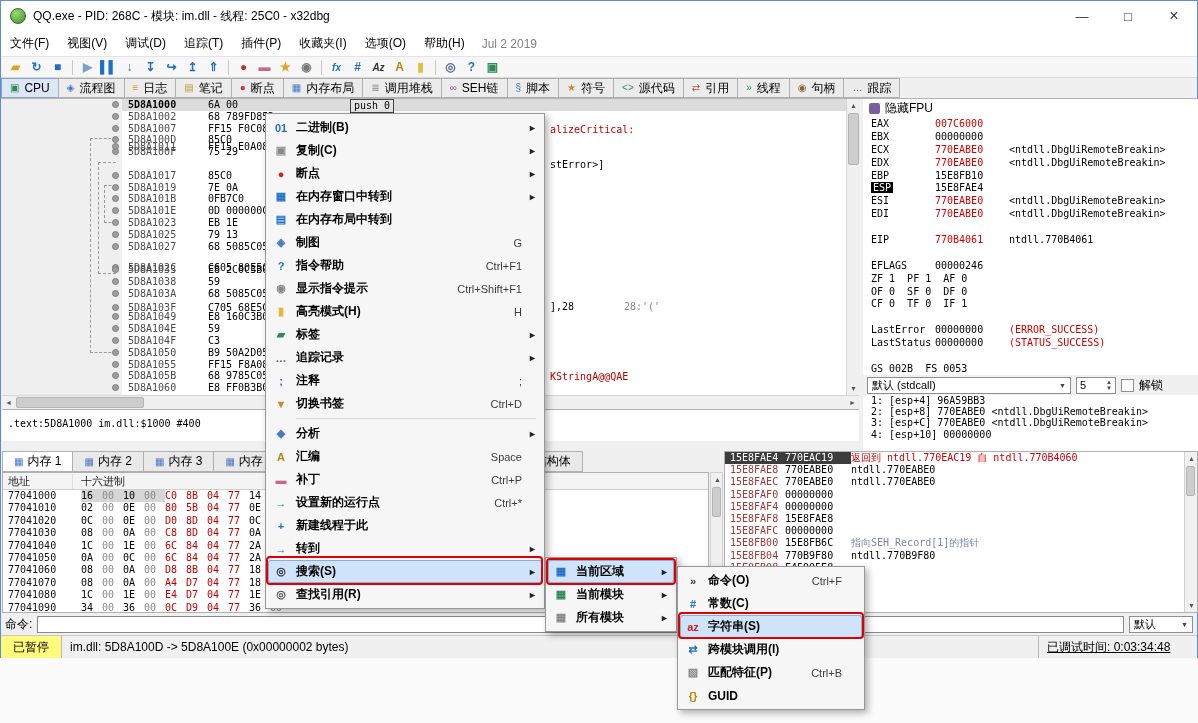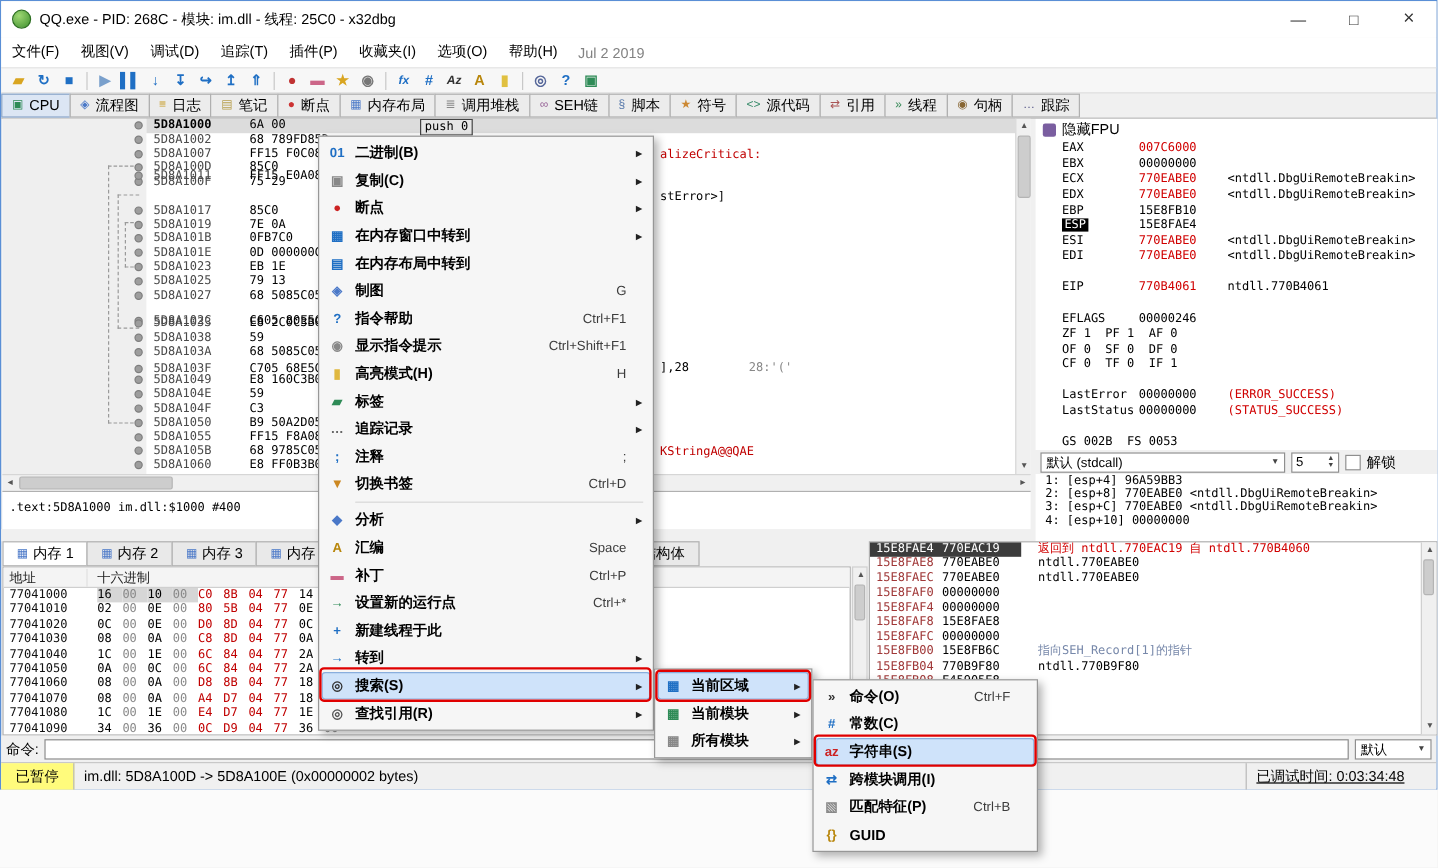--- a/index.html
+++ b/index.html
@@ -70,21 +70,21 @@
                 padding:8px 0 0 6px; }
 
   .vsplit { position:absolute; top:98px; left:858px; width:4px; height:342px; background:#f0f0f0; }
   .hsplit { position:absolute; top:440px; left:0; width:100%; height:10px; background:#f0f0f0; }
 
   
   .regs { position:absolute; top:98px; left:862px; width:335px; height:276px; background:#fff; overflow:hidden; }
   .hide-fpu { height:19px; display:flex; align-items:center; gap:5px; padding-left:6px; }
   .fpu-icon { width:11px; height:11px; background:#7a5ea0; border-radius:2px; }
   .reg-line { font-family:"DejaVu Sans Mono",monospace; font-size:10px; height:12.9px; line-height:12.9px;
-              white-space:pre; padding-left:22px; }
+              white-space:pre; padding-left:8px; }
   .rname { display:inline-block; width:64px; }
   .rname i { font-style:normal; }
   .rname i.hl { background:#000; color:#fff; padding:0 2px; }
   .rval { display:inline-block; min-width:68px; }
   .red { color:#d00000; }
 
   .cc-row { position:absolute; top:374px; left:862px; width:335px; height:20px; background:#f0f0f0;
             display:flex; align-items:center; gap:5px; padding:0 4px; }
   .combo { height:17px; background:#fff; border:1px solid #8f8f8f; display:flex; align-items:center;
            padding:0 4px; font-size:11px; }
@@ -119,21 +119,21 @@
   .dr-bytes span.greyb { color:#8a8a8a; }
   .dr-bytes span.selbyte { background:#d6d6d6; }
   .dump-scroll { position:absolute; top:21px; right:0; width:13px; bottom:0; background:#f0f0f0; border:1px solid #d0d0d0; }
 
   
   .stack { position:absolute; top:450px; left:723px; width:474px; height:162px; background:#fff; border:1px solid #b0b0b0; }
   .stack-row { height:12.2px; font-family:"DejaVu Sans Mono",monospace; font-size:10px; line-height:12.2px;
                display:flex; white-space:pre; }
   .sr-addr { width:60px; padding-left:5px; color:#a03838; }
   .sr-val { width:66px; color:#000; }
-  .sr-comment { padding-left:14px; }
+  .sr-comment { }
   .stack-row.hl .sr-addr, .stack-row.hl .sr-val { background:#3c3c3c; color:#fff; }
   .stack-scroll { position:absolute; top:0; right:0; width:13px; height:160px; background:#f0f0f0; border-left:1px solid #d0d0d0; }
 
   
   .cmdbar { position:absolute; top:612px; left:0; width:100%; height:22px; background:#f0f0f0;
             display:flex; align-items:center; gap:5px; padding:0 4px; }
   .cmd-input { flex:1; height:17px; background:#fff; border:1px solid #8a8a8a; font-size:11px; padding:0 4px; }
   .cmd-combo { width:64px; height:17px; }
 
   .statusbar { position:absolute; top:634px; left:0; width:100%; height:23px; background:#f0f0f0;

